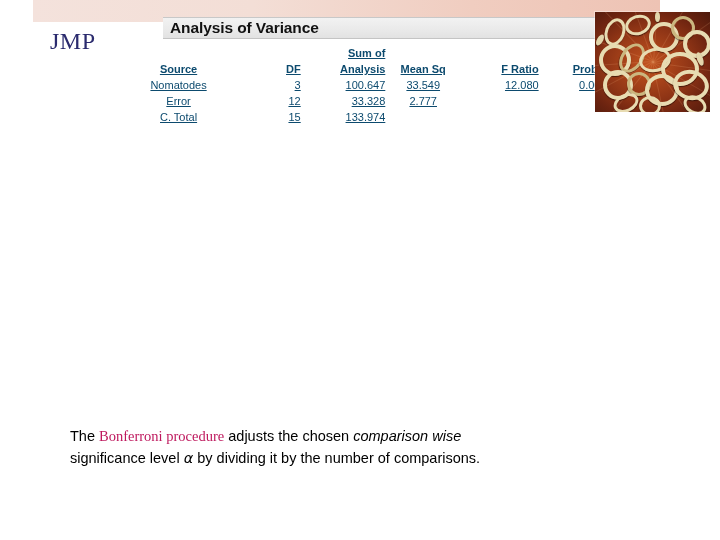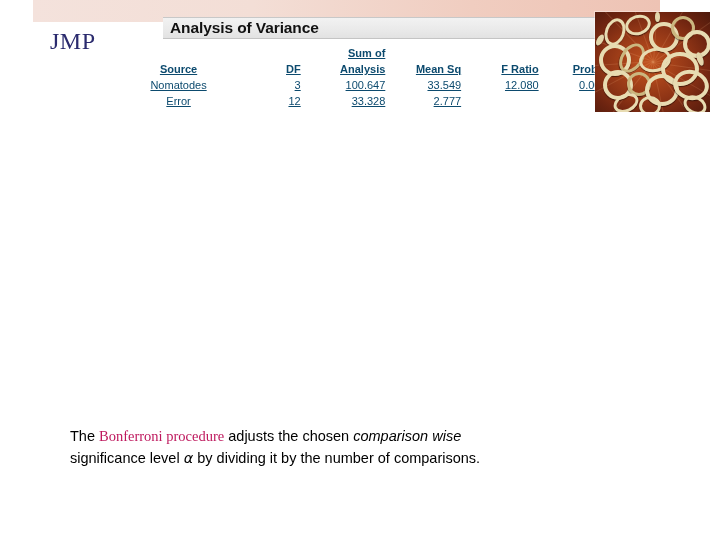--- a/index.html
+++ b/index.html
@@ -83,21 +83,21 @@
   }
   #anova-table td, #anova-table th {
     padding: 0;
     line-height: 16px;
     white-space: nowrap;
     font-weight: normal;
   }
   .col-source { width: 130px; text-align: center;  padding-left: 3px !important; }
   .col-df     { width:  68px; text-align: right; }
   .col-ss     { width:  90px; text-align: right; }
-  .col-ms     { width:  80px; text-align: right; }
+  .col-ms     { width:  80px; text-align: center; }
   .col-f      { width:  83px; text-align: right; }
   .col-p      { width:  83px; text-align: right; padding-right: 3px !important; }
 
   .hdr-cell { font-weight: bold !important; }
   .row-spacer td { height: 4px; line-height: 4px; font-size: 1px; }
 
   
   #nematode-photo {
     position: absolute;
     left: 595px; top: 12px;
@@ -192,20 +192,28 @@
         <td class="col-ss">100.647</td>
         <td class="col-ms">33.549</td>
         <td class="col-f">12.080</td>
         <td class="col-p">0.0006*</td>
       </tr>
       <tr>
         <td class="col-source">Error</td>
         <td class="col-df">12</td>
         <td class="col-ss">33.328</td>
         <td class="col-ms">2.777</td>
+        <td class="col-f"></td>
+        <td class="col-p"></td>
+      </tr>
+      <tr>
+        <td class="col-source">C. Total</td>
+        <td class="col-df">15</td>
+        <td class="col-ss">133.974</td>
+        <td class="col-ms"></td>
         <td class="col-f"></td>
         <td class="col-p"></td>
       </tr>
     </tbody>
   </table>
 </div>
 
 <div id="nematode-photo">
   <div class="ray" style="transform:rotate(8deg)"></div>
   <div class="ray" style="transform:rotate(30deg)"></div>

